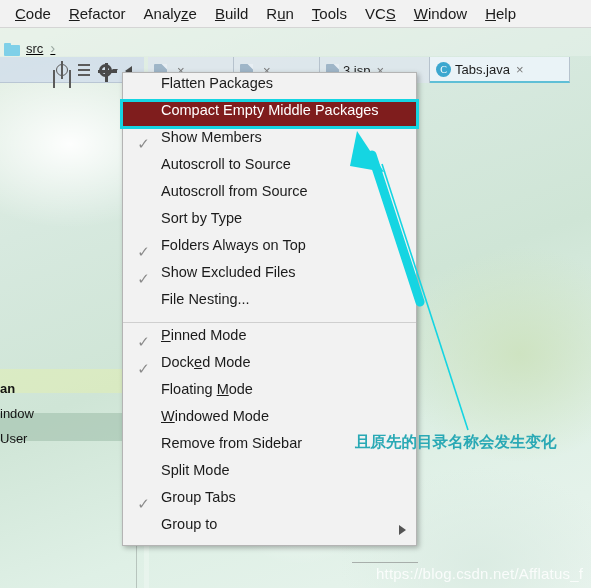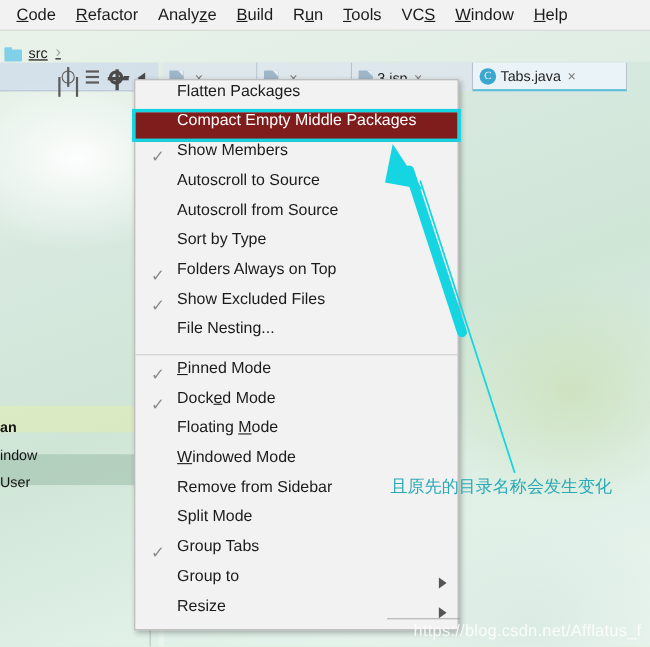--- a/index.html
+++ b/index.html
@@ -135,21 +135,21 @@
   
   .sel-ring{
     position:absolute;left:120px;top:99px;width:299px;height:30px;
     border:3px solid #15d5e2;box-sizing:border-box;pointer-events:none;
   }
 
   
   .anno-svg{position:absolute;left:0;top:0;width:591px;height:588px;pointer-events:none;}
   .anno-text{
     position:absolute;left:355px;top:432px;font-size:15.5px;color:#2aa9b5;
-    white-space:nowrap;font-family:"DejaVu Sans",sans-serif;
+    white-space:nowrap;font-family:"DejaVu Sans",sans-serif;font-weight:bold;
   }
   .watermark{
     position:absolute;left:376px;top:565px;font-size:15px;color:rgba(255,255,255,.82);
     white-space:nowrap;letter-spacing:.2px;
   }
   .wm-line{position:absolute;left:352px;top:562px;width:66px;height:1px;background:rgba(120,120,120,.55);}
 </style>
 </head>
 <body>
 
@@ -298,24 +298,20 @@
     <div class="ctxitem">
       <span class="chk">✓</span>
       <span class="label">Group Tabs</span>
     </div>
 
     <div class="ctxitem">
       <span class="label">Group to</span>
       <span class="submenu-arrow"></span>
     </div>
 
-    <div class="ctxitem">
-      <span class="label">Resize</span>
-      <span class="submenu-arrow"></span>
-    </div>
   </div>
 
   <div class="sel-ring"></div>
 
   <svg class="anno-svg" viewBox="0 0 591 588">
     <g>
       <path d="M 468 430 L 382 164" stroke="#15d5e2" stroke-width="1.6" fill="none"></path>
       <path d="M 420 302 L 372 155" stroke="#15d5e2" stroke-width="9" fill="none" stroke-linecap="round"></path>
       <path d="M 357 131 L 384 172 L 350 166 Z" fill="#15d5e2"></path>
     </g>

